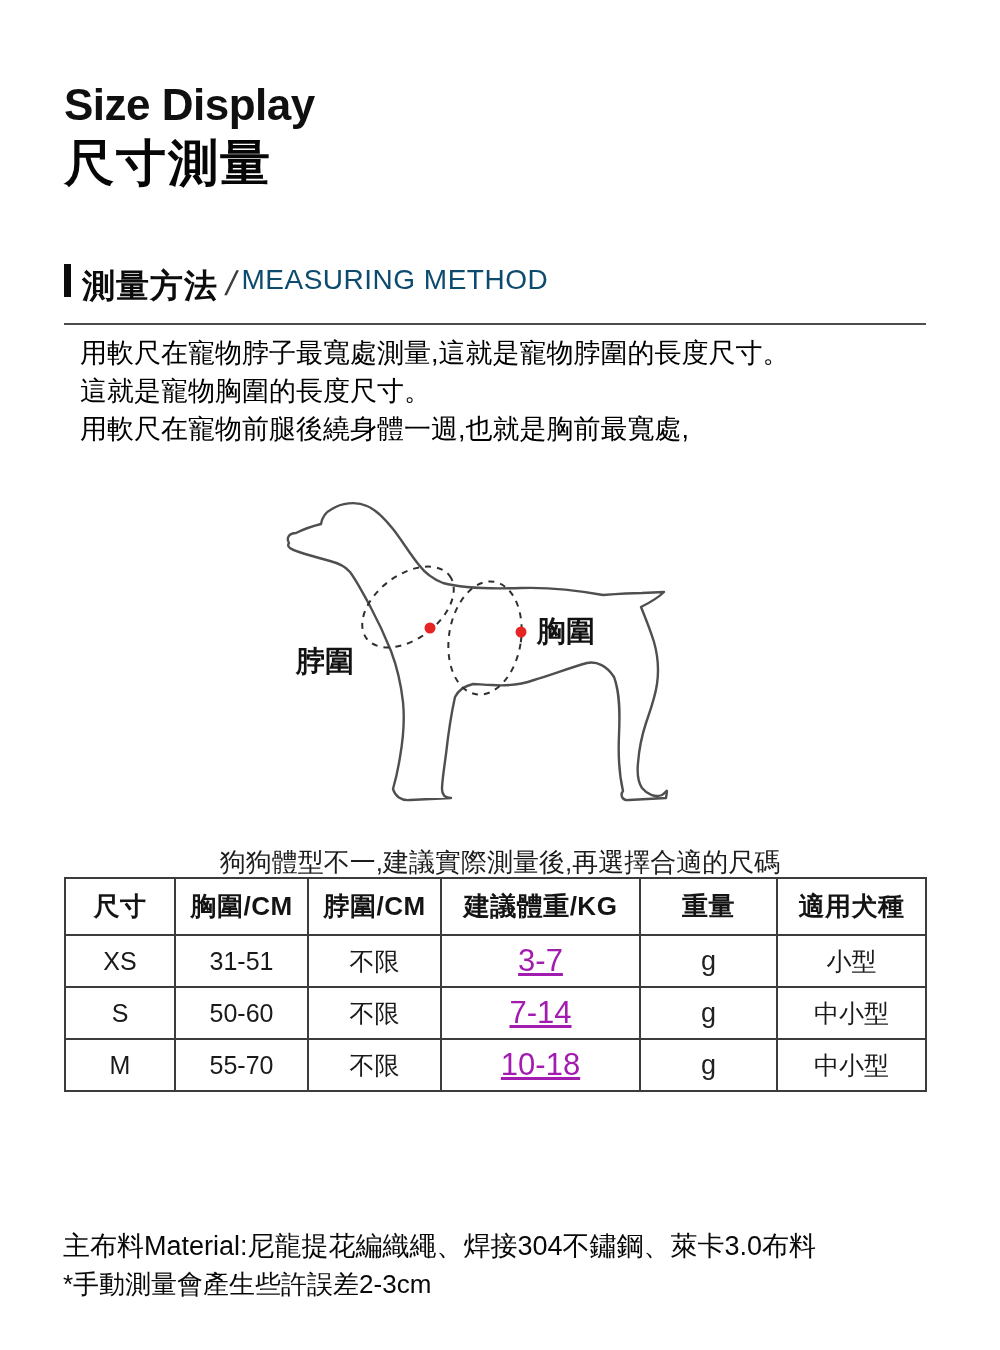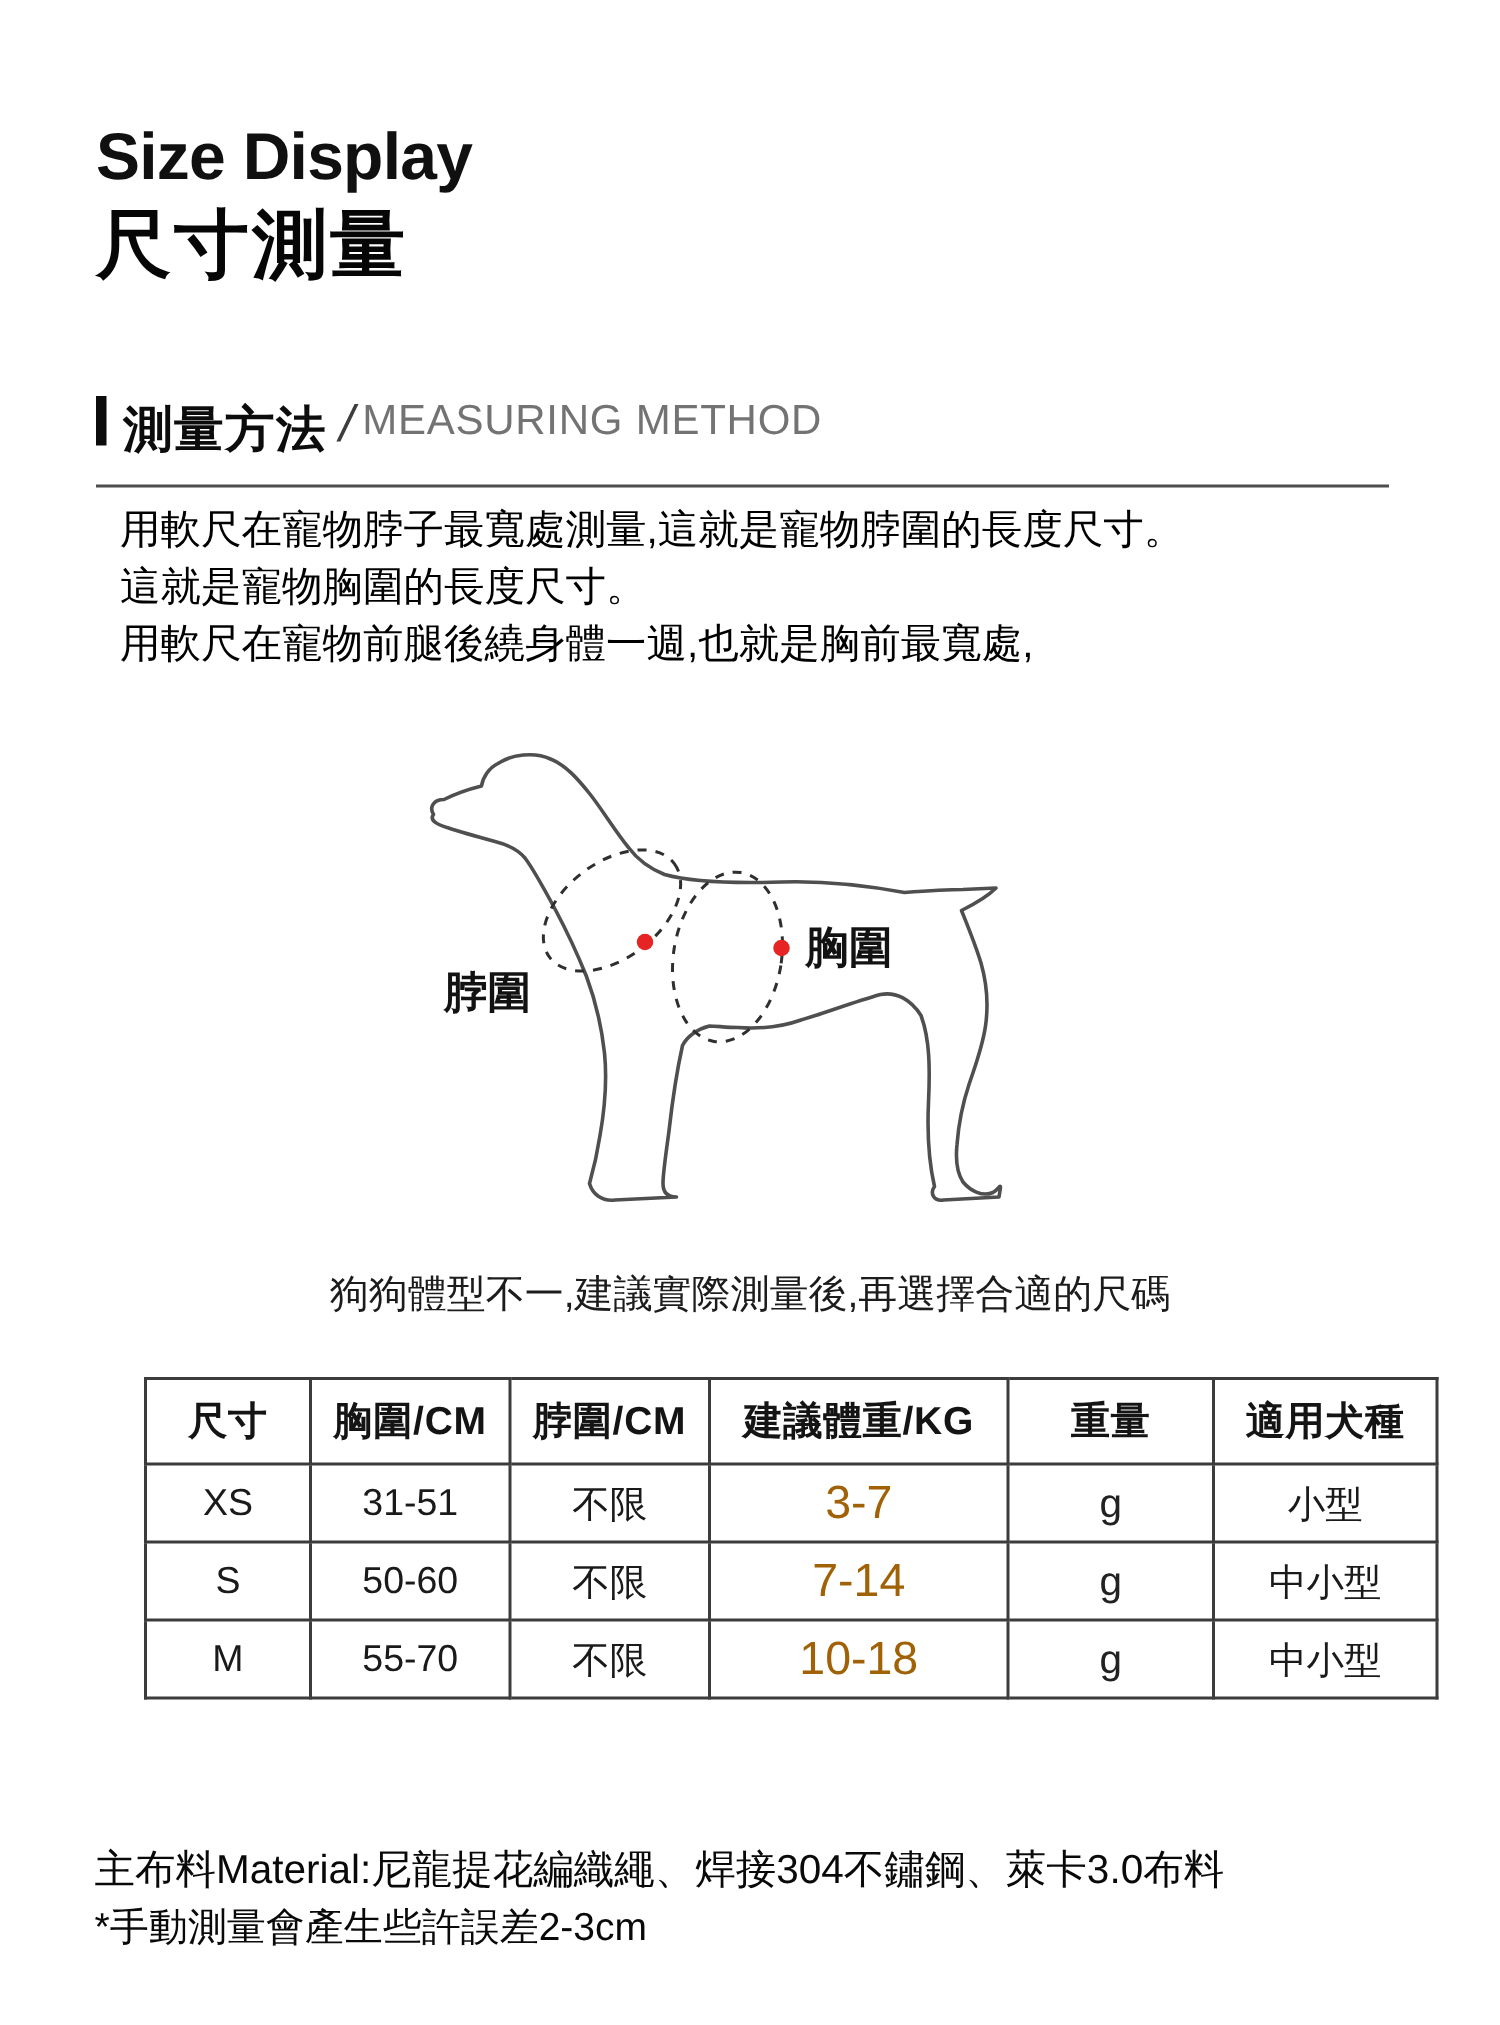--- a/index.html
+++ b/index.html
@@ -8,37 +8,37 @@
 
   
   .title-en{position:absolute;left:64px;top:80px;font-size:44px;font-weight:700;letter-spacing:-0.5px;color:#101010;}
   .title-zh{position:absolute;left:64px;top:130px;font-size:50px;font-weight:800;color:#060606;letter-spacing:2px;}
 
   
   .section-header{position:absolute;left:64px;top:264px;width:862px;border-bottom:2px solid #4d4d4d;padding-bottom:14px;display:flex;}
   .section-bar{display:inline-block;width:7px;height:33px;background:#0c0c0c;margin-right:11px;}
   .section-zh{font-size:33px;font-weight:800;color:#0c0c0c;letter-spacing:1px;}
   .section-slash{font-size:34px;color:#3d3d3d;margin:0 6px 0 8px;transform:skewX(-12deg);font-weight:400;}
-  .section-en{font-size:28px;color:#737373;letter-spacing:0.5px;font-stretch:condensed;}
+  .section-en{font-size:28px;color:#0c4a6e;letter-spacing:0.5px;font-stretch:condensed;}
 
   
   .instructions{position:absolute;left:80px;top:334px;font-size:27px;line-height:38px;color:#000;}
 
   
   .diagram{position:absolute;left:270px;top:495px;width:420px;height:320px;}
   .diagram svg{display:block;width:100%;height:100%;}
 
   .diagram-note{position:absolute;left:0;top:845px;width:1000px;text-align:center;font-size:26px;color:#1c1c1c;}
 
   
-  .size-table{position:absolute;left:64px;top:918px;border-collapse:collapse;table-layout:fixed;margin-left:32px;}
+  .size-table{position:absolute;left:64px;top:877px;border-collapse:collapse;table-layout:fixed;}
   .size-table th,.size-table td{border:2px solid #3c3c3c;text-align:center;vertical-align:middle;padding:0;}
   .size-table th{height:55px;font-size:26px;font-weight:700;color:#141414;letter-spacing:0.5px;}
   .size-table td{height:50px;font-size:25px;color:#1a1a1a;}
-  .size-table td.kg{font-size:31px;color:#a16207;}
+  .size-table td.kg{font-size:31px;color:#a21caf;text-decoration:underline;}
   .size-table td.unit{font-size:27px;color:#222;}
 
   
   .footer-material{position:absolute;left:63px;top:1228px;font-size:27px;color:#090909;}
   .footer-note{position:absolute;left:63px;top:1267px;font-size:26px;color:#090909;}
 </style>
 </head>
 <body>
 
 <div class="page">

